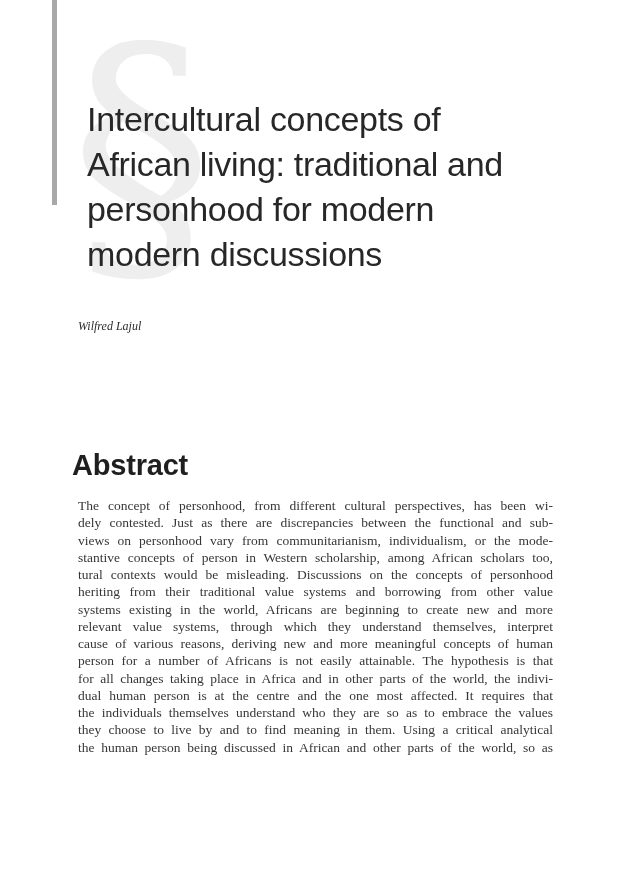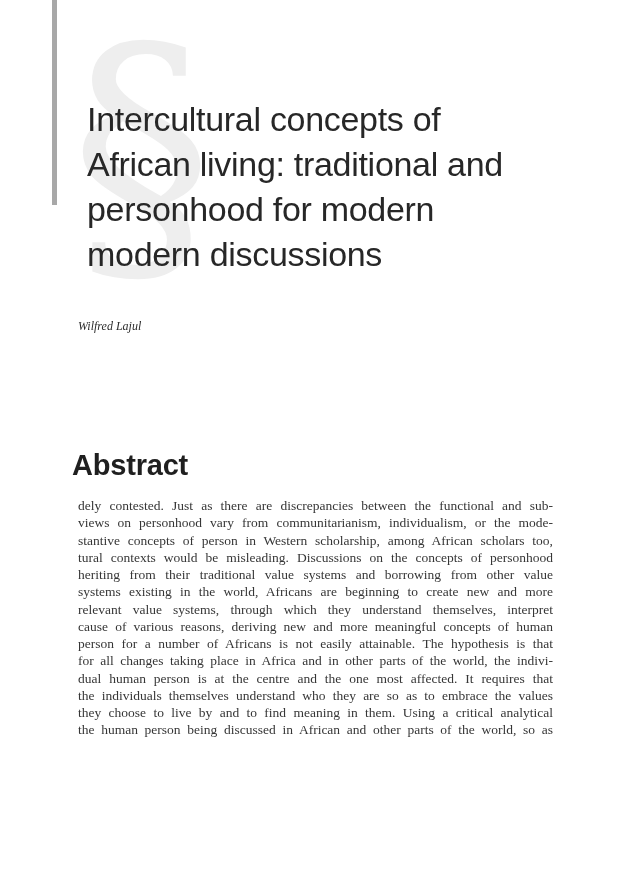--- a/index.html
+++ b/index.html
@@ -110,20 +110,21 @@
       <div class="title-line">African living: traditional and</div>
       <div class="title-line">personhood for modern</div>
       <div class="title-line">modern discussions</div>
     </h1>
 
   <div class="author-name">Wilfred Lajul</div>
 
   <h2 class="abstract-heading">Abstract</h2>
 
   <div class="abstract-body">
+      <div class="abstract-line">The concept of personhood, from different cultural perspectives, has been wi-</div>
       <div class="abstract-line">dely contested. Just as there are discrepancies between the functional and sub-</div>
       <div class="abstract-line">views on personhood vary from communitarianism, individualism, or the mode-</div>
       <div class="abstract-line">stantive concepts of person in Western scholarship, among African scholars too,</div>
       <div class="abstract-line">tural contexts would be misleading. Discussions on the concepts of personhood</div>
       <div class="abstract-line">heriting from their traditional value systems and borrowing from other value</div>
       <div class="abstract-line">systems existing in the world, Africans are beginning to create new and more</div>
       <div class="abstract-line">relevant value systems, through which they understand themselves, interpret</div>
       <div class="abstract-line">cause of various reasons, deriving new and more meaningful concepts of human</div>
       <div class="abstract-line">person for a number of Africans is not easily attainable. The hypothesis is that</div>
       <div class="abstract-line">for all changes taking place in Africa and in other parts of the world, the indivi-</div>

